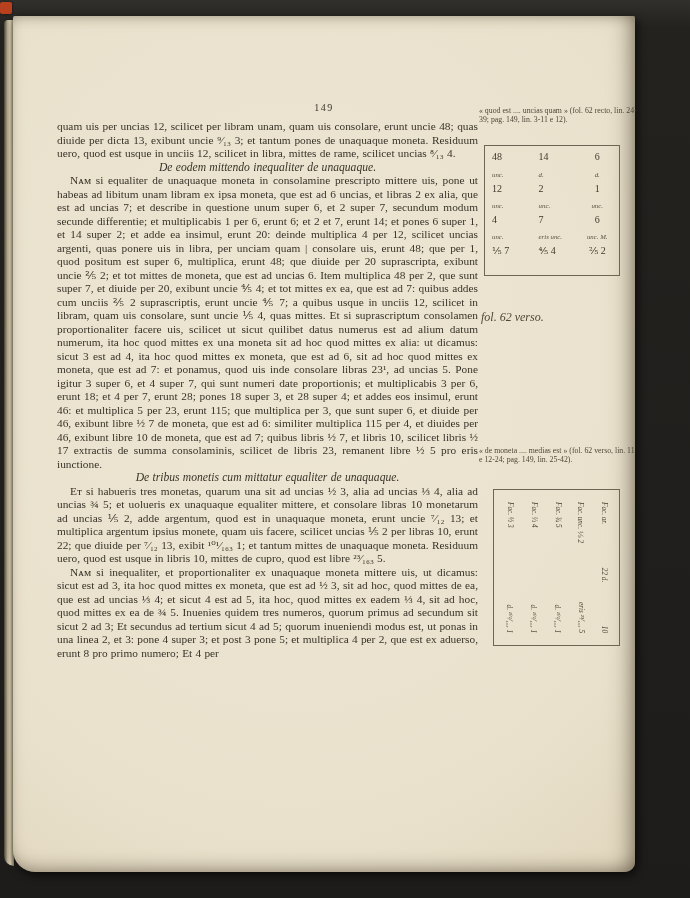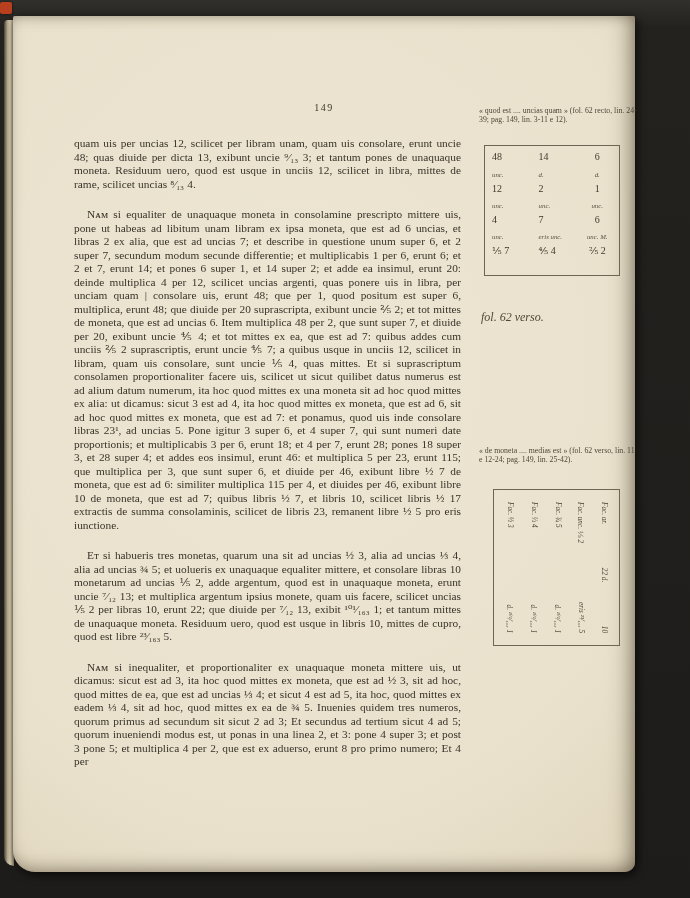--- a/index.html
+++ b/index.html
@@ -32,21 +32,21 @@
   }
   .folio {
     position:absolute; left:0; top:86px; width:100%;
     text-align:center; font-size:10px; letter-spacing:1.5px; color:#3c362c;
   }
   .main-col {
     position:absolute; left:44px; top:104px; width:421px;
     font-size:11.35px; line-height:13.5px; color:#38332a;
     text-align:justify; word-spacing:.4px;
   }
-  .main-col p { margin:17px; }
+  .main-col p { margin:0; }
   .para-indent { text-indent:13px; }
   .sect-heading {
     margin:0; text-align:center; font-style:italic; font-size:11.6px;
     line-height:13.5px; color:#38332a; font-weight:normal;
   }
   .margin-note {
     position:absolute; width:158px; font-size:7.8px; line-height:9.4px;
     color:#4e4738; text-align:left;
   }
   .note1 { left:479px; top:106px; }
@@ -83,21 +83,23 @@
 <div class="scan-frame">
   <div class="book-edge"></div>
   <div class="red-tab"></div>
 
   <div class="page">
 
     <div class="folio">149</div>
 
     <div class="main-col">
       <p>quam uis per uncias 12, scilicet per libram unam, quam uis consolare, erunt uncie 48; quas diuide per dicta 13, exibunt uncie ⁹⁄₁₃ 3; et tantum pones de unaquaque moneta. Residuum uero, quod est usque in unciis 12, scilicet in libra, mittes de rame, scilicet uncias ⁸⁄₁₃ 4.</p>
+      <p class="sect-heading">De eodem mittendo inequaliter de unaquaque.</p>
       <p class="para-indent">Nᴀᴍ si equaliter de unaquaque moneta in consolamine prescripto mittere uis, pone ut habeas ad libitum unam libram ex ipsa moneta, que est ad 6 uncias, et libras 2 ex alia, que est ad uncias 7; et describe in questione unum super 6, et 2 super 7, secundum modum secunde differentie; et multiplicabis 1 per 6, erunt 6; et 2 et 7, erunt 14; et pones 6 super 1, et 14 super 2; et adde ea insimul, erunt 20: deinde multiplica 4 per 12, scilicet uncias argenti, quas ponere uis in libra, per unciam quam | consolare uis, erunt 48; que per 1, quod positum est super 6, multiplica, erunt 48; que diuide per 20 suprascripta, exibunt uncie ⅖ 2; et tot mittes de moneta, que est ad uncias 6. Item multiplica 48 per 2, que sunt super 7, et diuide per 20, exibunt uncie ⅘ 4; et tot mittes ex ea, que est ad 7: quibus addes cum unciis ⅖ 2 suprascriptis, erunt uncie ⅘ 7; a quibus usque in unciis 12, scilicet in libram, quam uis consolare, sunt uncie ⅕ 4, quas mittes. Et si suprascriptum consolamen proportionaliter facere uis, scilicet ut sicut quilibet datus numerus est ad alium datum numerum, ita hoc quod mittes ex una moneta sit ad hoc quod mittes ex alia: ut dicamus: sicut 3 est ad 4, ita hoc quod mittes ex moneta, que est ad 6, sit ad hoc quod mittes ex moneta, que est ad 7: et ponamus, quod uis inde consolare libras 23¹, ad uncias 5. Pone igitur 3 super 6, et 4 super 7, qui sunt numeri date proportionis; et multiplicabis 3 per 6, erunt 18; et 4 per 7, erunt 28; pones 18 super 3, et 28 super 4; et addes eos insimul, erunt 46: et multiplica 5 per 23, erunt 115; que multiplica per 3, que sunt super 6, et diuide per 46, exibunt libre ½ 7 de moneta, que est ad 6: similiter multiplica 115 per 4, et diuides per 46, exibunt libre 10 de moneta, que est ad 7; quibus libris ½ 7, et libris 10, scilicet libris ½ 17 extractis de summa consolaminis, scilicet de libris 23, remanent libre ½ 5 pro eris iunctione.</p>
+      <p class="sect-heading">De tribus monetis cum mittatur equaliter de unaquaque.</p>
       <p class="para-indent">Eᴛ si habueris tres monetas, quarum una sit ad uncias ½ 3, alia ad uncias ⅓ 4, alia ad uncias ¾ 5; et uolueris ex unaquaque equaliter mittere, et consolare libras 10 monetarum ad uncias ⅕ 2, adde argentum, quod est in unaquaque moneta, erunt uncie ⁷⁄₁₂ 13; et multiplica argentum ipsius monete, quam uis facere, scilicet uncias ⅕ 2 per libras 10, erunt 22; que diuide per ⁷⁄₁₂ 13, exibit ¹⁰¹⁄₁₆₃ 1; et tantum mittes de unaquaque moneta. Residuum uero, quod est usque in libris 10, mittes de cupro, quod est libre ²³⁄₁₆₃ 5.</p>
       <p class="para-indent">Nᴀᴍ si inequaliter, et proportionaliter ex unaquaque moneta mittere uis, ut dicamus: sicut est ad 3, ita hoc quod mittes ex moneta, que est ad ½ 3, sit ad hoc, quod mittes de ea, que est ad uncias ⅓ 4; et sicut 4 est ad 5, ita hoc, quod mittes ex eadem ⅓ 4, sit ad hoc, quod mittes ex ea de ¾ 5. Inuenies quidem tres numeros, quorum primus ad secundum sit sicut 2 ad 3; Et secundus ad tertium sicut 4 ad 5; quorum inueniendi modus est, ut ponas in una linea 2, et 3: pone 4 super 3; et post 3 pone 5; et multiplica 4 per 2, que est ex aduerso, erunt 8 pro primo numero; Et 4 per</p>
     </div>
   </div>
 
   <div class="margin-note note1">« quod est .... uncias quam » (fol. 62 recto, lin. 24-39; pag. 149, lin. 3-11 e 12).</div>
 
   <div class="mtable">
     <span class="val c1">48</span>
     <span class="val c2">14</span>

